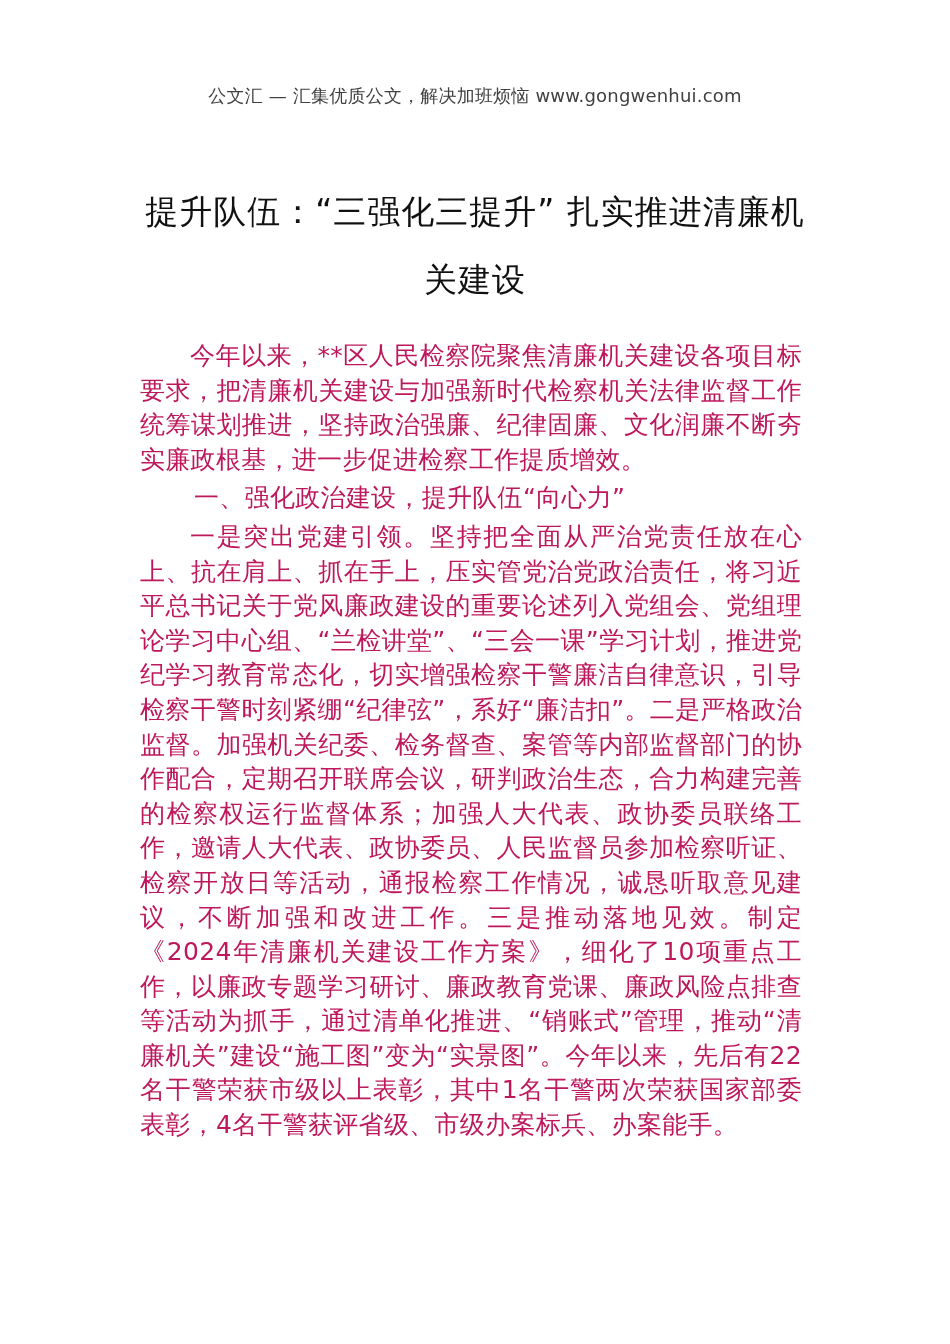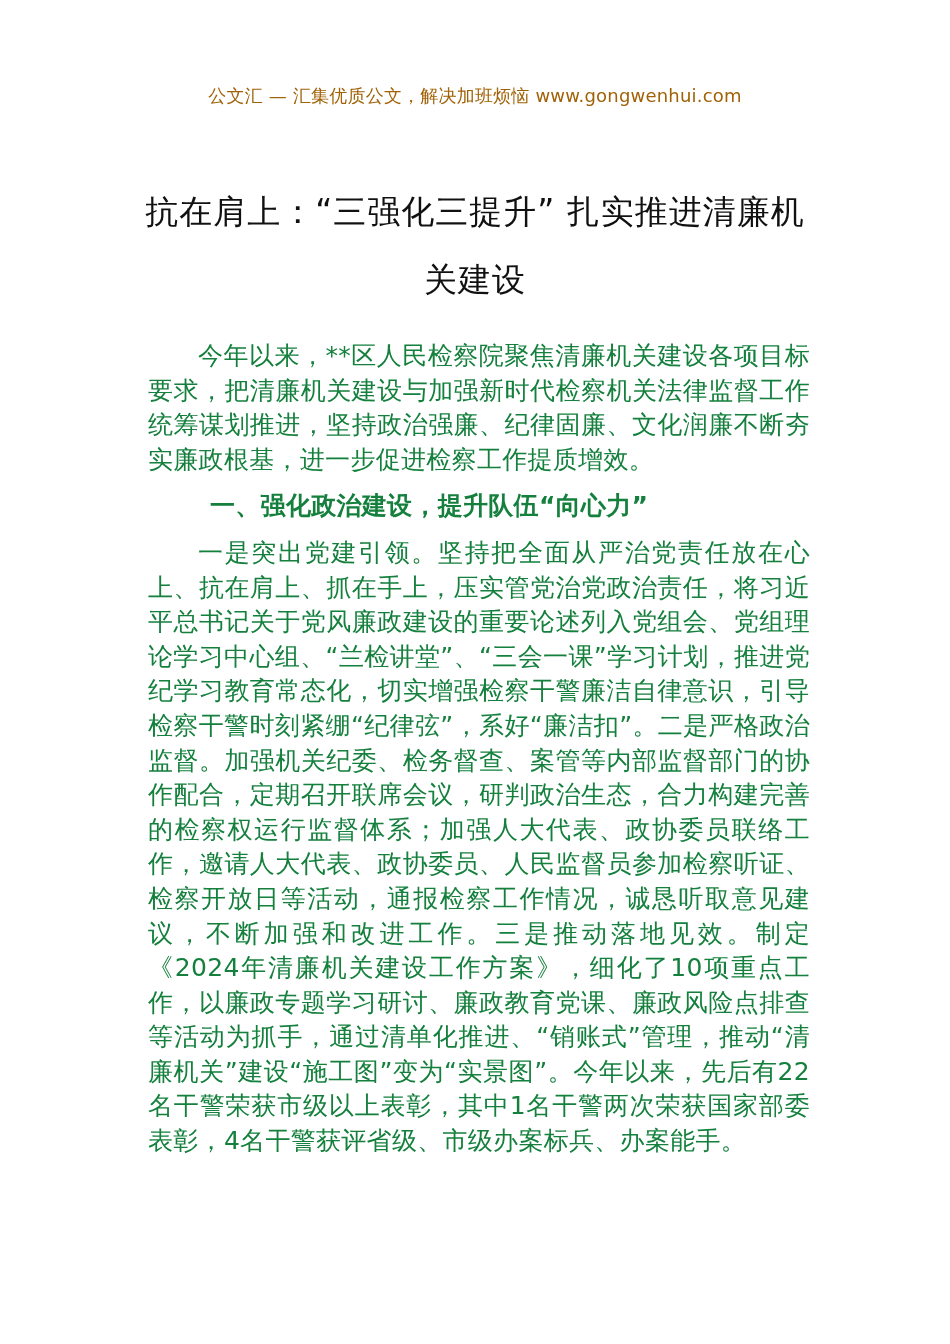--- a/index.html
+++ b/index.html
@@ -1,26 +1,26 @@
 <!DOCTYPE html>
 <html><head>
 <meta charset="utf-8">
 <style>
   html, body { margin: 0; padding: 0; background: #ffffff; }
   body { width: 950px; height: 1344px; position: relative; overflow: hidden; font-family: "DejaVu Sans", sans-serif; color: #111; }
-  .header-banner { position: absolute; top: 84px; left: 0; width: 950px; text-align: center; font-size: 18px; color: #a16207; letter-spacing: 0.2px; }
+  .header-banner { position: absolute; top: 84px; left: 0; width: 950px; text-align: center; font-size: 18px; color: #404040; letter-spacing: 0.2px; }
   .title { position: absolute; top: 178px; left: 140px; width: 670px; text-align: center; font-size: 33px; line-height: 68px; color: #111; letter-spacing: 1px; }
-  .body-text { position: absolute; top: 339px; left: 148px; width: 662px; font-size: 25px; line-height: 34.6px; color: #15803d; text-align: justify; letter-spacing: 0.3px; }
+  .body-text { position: absolute; top: 339px; left: 140px; width: 662px; font-size: 25px; line-height: 34.6px; color: #be185d; text-align: justify; letter-spacing: 0.3px; }
   .para { margin: 0; text-indent: 50px; }
-  .heading { margin: 12px; text-indent: 50px; font-weight: bold; }
+  .heading { margin: 4px; text-indent: 50px; }
 </style>
 </head>
 <body>
 
 <div class="header-banner">公文汇 — 汇集优质公文，解决加班烦恼 www.gongwenhui.com</div>
 
-<div class="title">抗在肩上：“三强化三提升” 扎实推进清廉机关建设</div>
+<div class="title">提升队伍：“三强化三提升” 扎实推进清廉机关建设</div>
 
 <div class="body-text">
   <p class="para">今年以来，**区人民检察院聚焦清廉机关建设各项目标要求，把清廉机关建设与加强新时代检察机关法律监督工作统筹谋划推进，坚持政治强廉、纪律固廉、文化润廉不断夯实廉政根基，进一步促进检察工作提质增效。</p>
   <p class="heading">一、强化政治建设，提升队伍“向心力”</p>
   <p class="para">一是突出党建引领。坚持把全面从严治党责任放在心上、抗在肩上、抓在手上，压实管党治党政治责任，将习近平总书记关于党风廉政建设的重要论述列入党组会、党组理论学习中心组、“兰检讲堂”、“三会一课”学习计划，推进党纪学习教育常态化，切实增强检察干警廉洁自律意识，引导检察干警时刻紧绷“纪律弦”，系好“廉洁扣”。二是严格政治监督。加强机关纪委、检务督查、案管等内部监督部门的协作配合，定期召开联席会议，研判政治生态，合力构建完善的检察权运行监督体系；加强人大代表、政协委员联络工作，邀请人大代表、政协委员、人民监督员参加检察听证、检察开放日等活动，通报检察工作情况，诚恳听取意见建议，不断加强和改进工作。三是推动落地见效。制定《2024年清廉机关建设工作方案》，细化了10项重点工作，以廉政专题学习研讨、廉政教育党课、廉政风险点排查等活动为抓手，通过清单化推进、“销账式”管理，推动“清廉机关”建设“施工图”变为“实景图”。今年以来，先后有22名干警荣获市级以上表彰，其中1名干警两次荣获国家部委表彰，4名干警获评省级、市级办案标兵、办案能手。</p>
 </div>
 
 </body></html>

